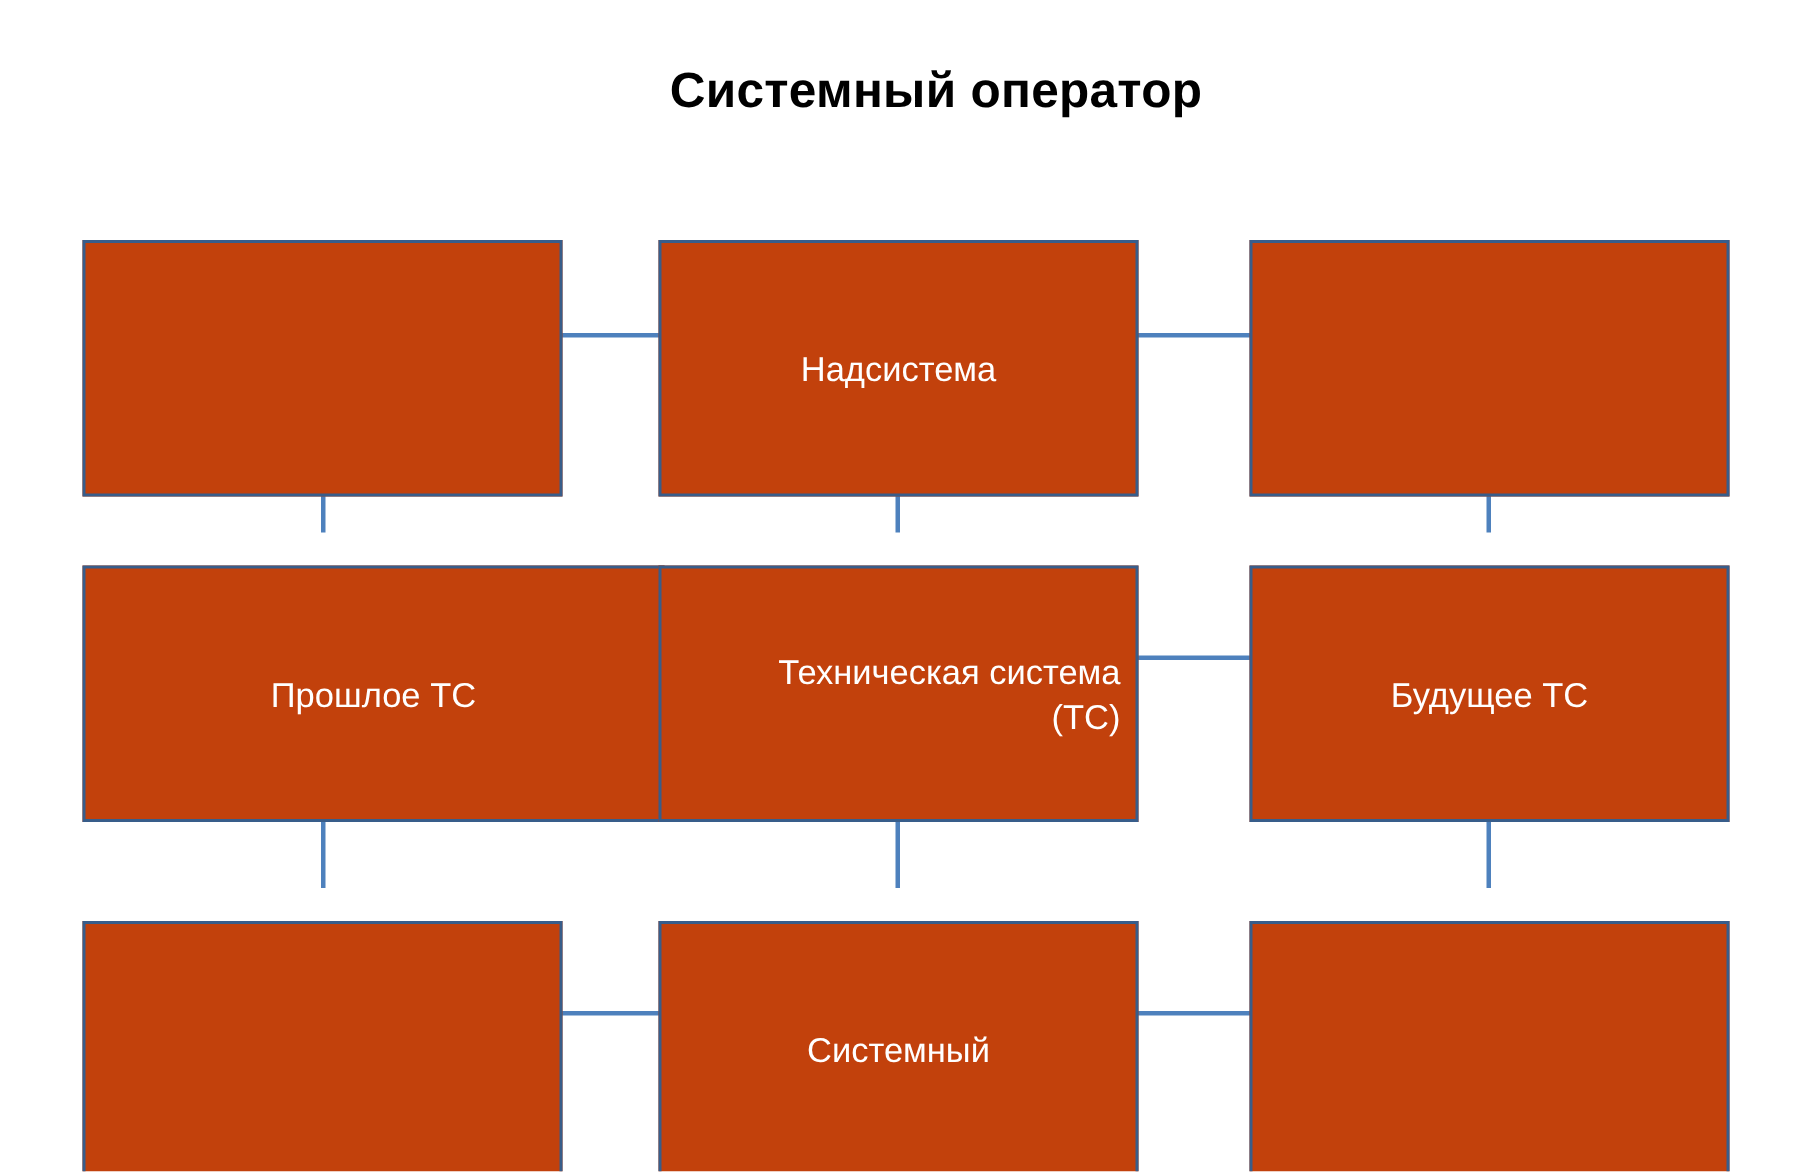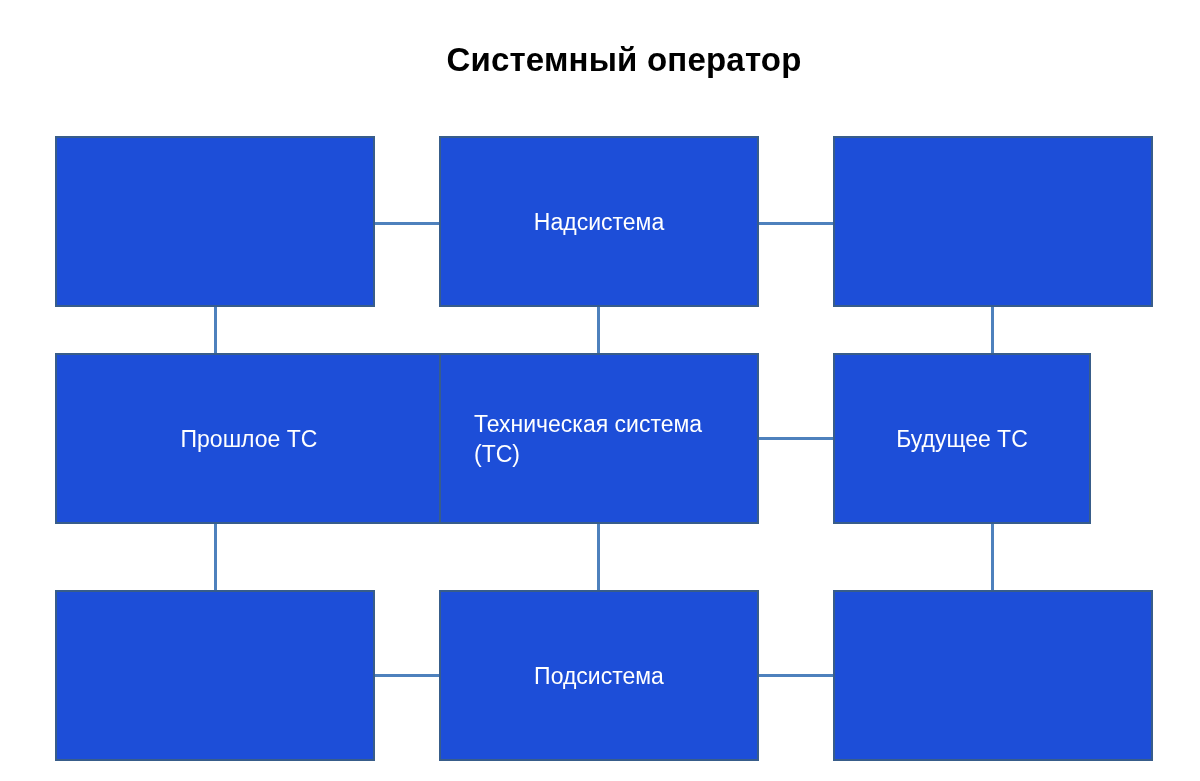--- a/index.html
+++ b/index.html
@@ -36,26 +36,27 @@
     position: absolute;
     background: #4E81BD;
   }
   .connector.h { height: 3px; }
   .connector.v { width: 3px; }
 
   
   .node {
     position: absolute;
     box-sizing: border-box;
-    background: #1d4ed8;
+    background: #c2410c;
     border: 2px solid #385D8A;
     display: flex;
     align-items: center;
     justify-content: center;
-    text-align: left;
+    text-align: right;
+    margin-top: 24px;
   }
   .node-label {
     color: #FFFFFF;
     font-size: 23px;
     line-height: 30px;
     font-weight: normal;
     padding: 0 10px;
     white-space: pre-line;
   }
 </style>
@@ -96,29 +97,29 @@
   </div>
 
   <div class="node" style="left:55px; top:353px; width:388px; height:171px;">
     <span class="node-label">Прошлое ТС</span>
   </div>
 
   <div class="node" style="left:439px; top:353px; width:320px; height:171px;padding-left:23px;">
     <span class="node-label">Техническая система (ТС)</span>
   </div>
 
-  <div class="node" style="left:833px; top:353px; width:258px; height:171px;">
+  <div class="node" style="left:833px; top:353px; width:320px; height:171px;">
     <span class="node-label">Будущее ТС</span>
   </div>
 
   <div class="node empty" style="left:55px; top:590px; width:320px; height:171px;">
     
   </div>
 
   <div class="node" style="left:439px; top:590px; width:320px; height:171px;">
-    <span class="node-label">Подсистема</span>
+    <span class="node-label">Системный</span>
   </div>
 
   <div class="node empty" style="left:833px; top:590px; width:320px; height:171px;">
     
   </div>
 
 </div>
 
 </body></html>

